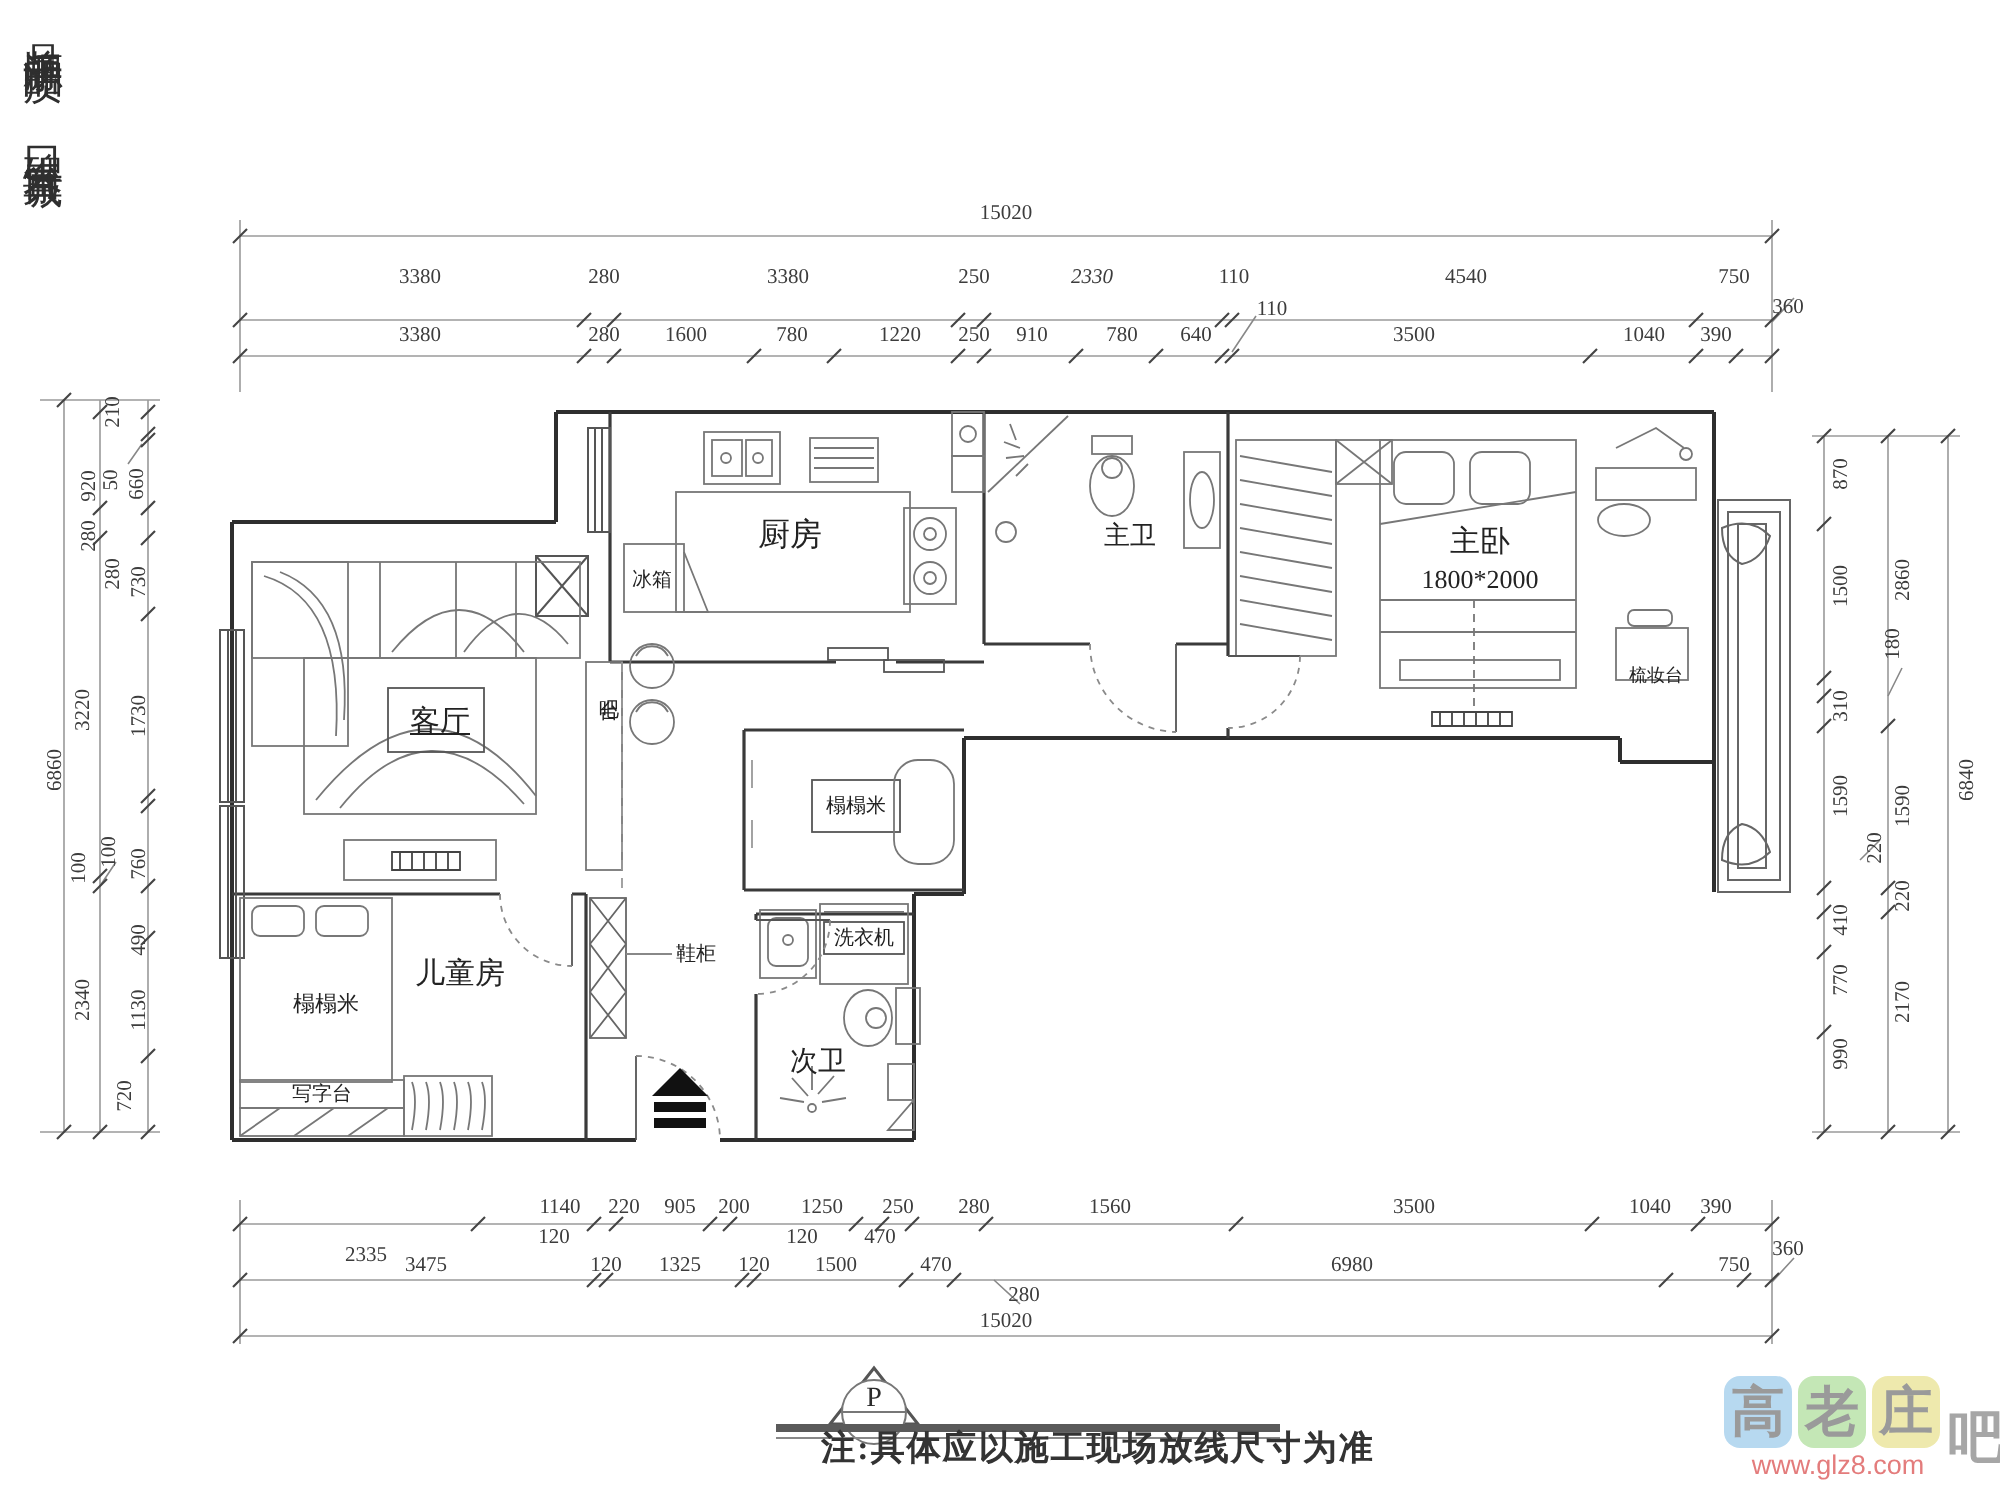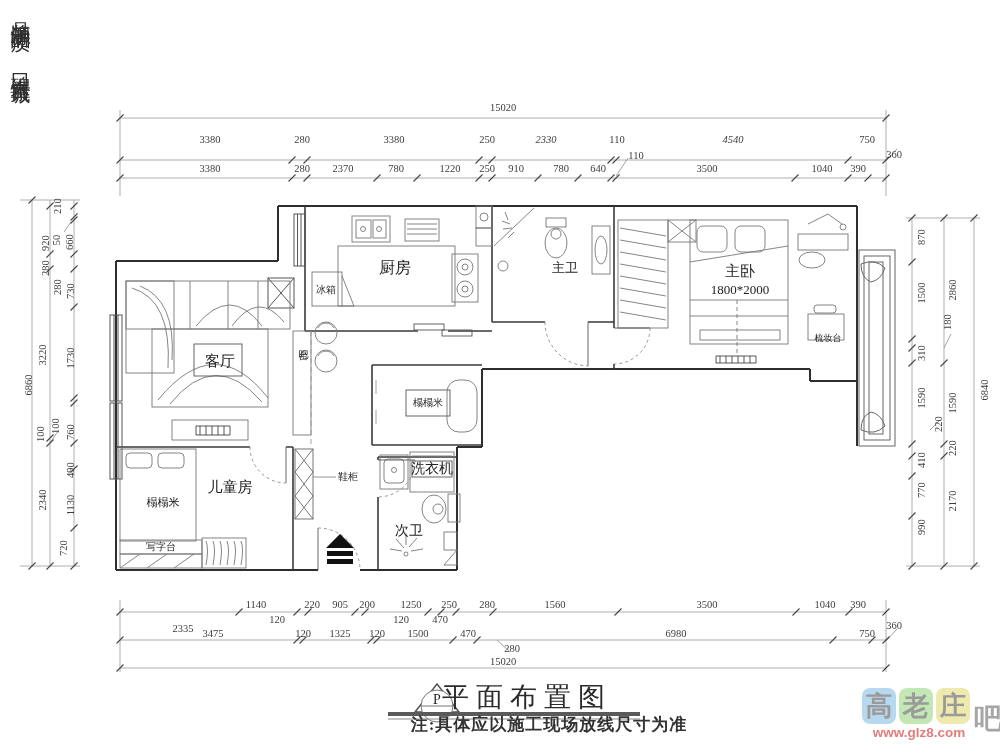--- a/index.html
+++ b/index.html
@@ -18,21 +18,21 @@
   #tb-title{font-size:27px;letter-spacing:7px;font-weight:500;}
   #tb-note{font-size:17px;font-weight:bold;letter-spacing:1px;color:#333;}
   #tb-p{font-size:14px;} #tb-num{font-size:11px;margin-top:43px;}
   
   #wm{position:absolute;left:862px;top:686px;width:134px;height:56px;opacity:.88;}
   .wm-tile{position:absolute;top:2px;width:34px;height:36px;border-radius:8px;
            color:#8d8d8d;font-size:27px;line-height:36px;text-align:center;
            font-family:"Liberation Serif",serif;font-weight:bold;}
   #wm-ba{position:absolute;left:112px;top:14px;font-size:28px;color:#9a9a9a;font-weight:bold;
          font-family:"Liberation Serif",serif;}
-  #wm-url{position:absolute;left:2px;top:39px;width:110px;text-align:center;font-size:13.5px;font-weight:bold;
+  #wm-url{position:absolute;left:2px;top:39px;width:110px;text-align:center;font-size:13.5px;font-weight:normal;
           font-family:"Liberation Sans","DejaVu Sans",sans-serif;}
 </style>
 </head>
 <body>
 
 <div id="stage">
 
   <svg id="plan-svg" width="1000" height="744" viewBox="0 0 1000 744">
     <g stroke="#2e2e2e" stroke-width="2" fill="none">
       <path d="M278,206 H857 M278,206 V261 M116,261 H278 M116,261 V570
@@ -320,38 +320,38 @@
   </div>
 
   <div id="labels">
       <span class="dim" style="left: 503px; top: 107px;">15020</span>
       <span class="dim" style="left: 210px; top: 139px;">3380</span>
       <span class="dim" style="left: 302px; top: 139px;">280</span>
       <span class="dim" style="left: 394px; top: 139px;">3380</span>
       <span class="dim" style="left: 487px; top: 139px;">250</span>
       <span class="dim" style="left: 546px; top: 139px; font-style: italic;">2330</span>
       <span class="dim" style="left: 617px; top: 139px;">110</span>
-      <span class="dim" style="left: 733px; top: 139px; font-style: italic;">4540</span>
+      <span class="dim" style="left: 733px; top: 139px;">4540</span>
       <span class="dim" style="left: 867px; top: 139px;">750</span>
       <span class="dim" style="left: 636px; top: 155px;">110</span>
       <span class="dim" style="left: 210px; top: 168px;">3380</span>
       <span class="dim" style="left: 302px; top: 168px;">280</span>
-      <span class="dim" style="left: 343px; top: 168px;">2370</span>
+      <span class="dim" style="left: 343px; top: 168px;">1600</span>
       <span class="dim" style="left: 396px; top: 168px;">780</span>
       <span class="dim" style="left: 450px; top: 168px;">1220</span>
       <span class="dim" style="left: 487px; top: 168px;">250</span>
       <span class="dim" style="left: 516px; top: 168px;">910</span>
       <span class="dim" style="left: 561px; top: 168px;">780</span>
       <span class="dim" style="left: 598px; top: 168px; text-align: center;">640</span>
       <span class="dim" style="left: 707px; top: 168px;">3500</span>
       <span class="dim" style="left: 822px; top: 168px;">1040</span>
       <span class="dim" style="left: 858px; top: 168px;">390</span>
       <span class="dim" style="left: 894px; top: 154px;">360</span>
       <span class="dim" style="left: 183px; top: 628px;">2335</span>
-      <span class="dim" style="left: 256px; top: 604px;">1140</span>
+      <span class="dim" style="left: 280px; top: 604px;">1140</span>
       <span class="dim" style="left: 312px; top: 604px;">220</span>
       <span class="dim" style="left: 340px; top: 604px;">905</span>
       <span class="dim" style="left: 367px; top: 604px;">200</span>
       <span class="dim" style="left: 411px; top: 604px;">1250</span>
       <span class="dim" style="left: 449px; top: 604px;">250</span>
       <span class="dim" style="left: 487px; top: 604px;">280</span>
       <span class="dim" style="left: 555px; top: 604px;">1560</span>
       <span class="dim" style="left: 707px; top: 604px;">3500</span>
       <span class="dim" style="left: 825px; top: 604px;">1040</span>
       <span class="dim" style="left: 858px; top: 604px;">390</span>
@@ -397,36 +397,35 @@
       <span class="dim v" style="left: 938px; top: 424px;">220</span>
       <span class="dim v" style="left: 952px; top: 290px;">2860</span>
       <span class="dim v" style="left: 952px; top: 403px;">1590</span>
       <span class="dim v" style="left: 952px; top: 448px;">220</span>
       <span class="dim v" style="left: 952px; top: 501px;">2170</span>
       <span class="dim v" style="left: 984px; top: 390px;">6840</span>
       <span class="room" style="left: 395px; top: 268px; font-size: 16px;">厨房</span>
       <span class="room" style="left: 565px; top: 268px; font-size: 13px;">主卫</span>
       <span class="room" style="left: 740px; top: 271px; font-size: 15px;">主卧</span>
       <span class="room" style="left: 740px; top: 290px; font-size: 13px;">1800*2000</span>
-      <span class="room" style="left: 220px; top: 361px; font-size: 15px;">客厅</span>
+      <span class="room" style="left: 220px; top: 361px; font-size: 15px; text-decoration: underline;">客厅</span>
       <span class="room" style="left: 230px; top: 487px; font-size: 15px;">儿童房</span>
       <span class="room" style="left: 163px; top: 502px; font-size: 11px;">榻榻米</span>
       <span class="room" style="left: 428px; top: 403px; font-size: 10px;">榻榻米</span>
       <span class="room" style="left: 409px; top: 531px; font-size: 14px;">次卫</span>
       <span class="room" style="left: 326px; top: 290px; font-size: 10px;">冰箱</span>
       <span class="room vert" style="left: 303px; top: 342px; font-size: 10px;">吧台</span>
       <span class="room" style="left: 348px; top: 477px; font-size: 10px;">鞋柜</span>
-      <span class="room" style="left: 432px; top: 469px; font-size: 14px;">洗衣机</span>
+      <span class="room" style="left: 432px; top: 469px; font-size: 10px;">洗衣机</span>
       <span class="room" style="left: 161px; top: 547px; font-size: 10px;">写字台</span>
       <span class="room" style="left: 828px; top: 338px; font-size: 9px;">梳妆台</span>
     </div>
 
   <span class="tb-text" id="tb-p" style="left:437px;top:700px;">P</span>
   <span class="tb-text" id="tb-num" style="left:437px;top:719px;">03</span>
-  <span class="tb-text" id="tb-title" style="left:527px;top:697px;">平面布置图</span>
   <span class="tb-text" id="tb-note" style="left:549px;top:724px;">注:具体应以施工现场放线尺寸为准</span>
 
   <div id="wm">
     <div class="wm-tile" style="left: 0px; background: rgb(174, 212, 239);">高</div>
     <div class="wm-tile" style="left: 37px; background: rgb(188, 228, 172);">老</div>
     <div class="wm-tile" style="left: 74px; background: rgb(236, 231, 162);">庄</div>
     <div id="wm-ba">吧</div>
     <div id="wm-url" style="color: rgb(224, 106, 106);">www.glz8.com</div>
   </div>
 </div>

